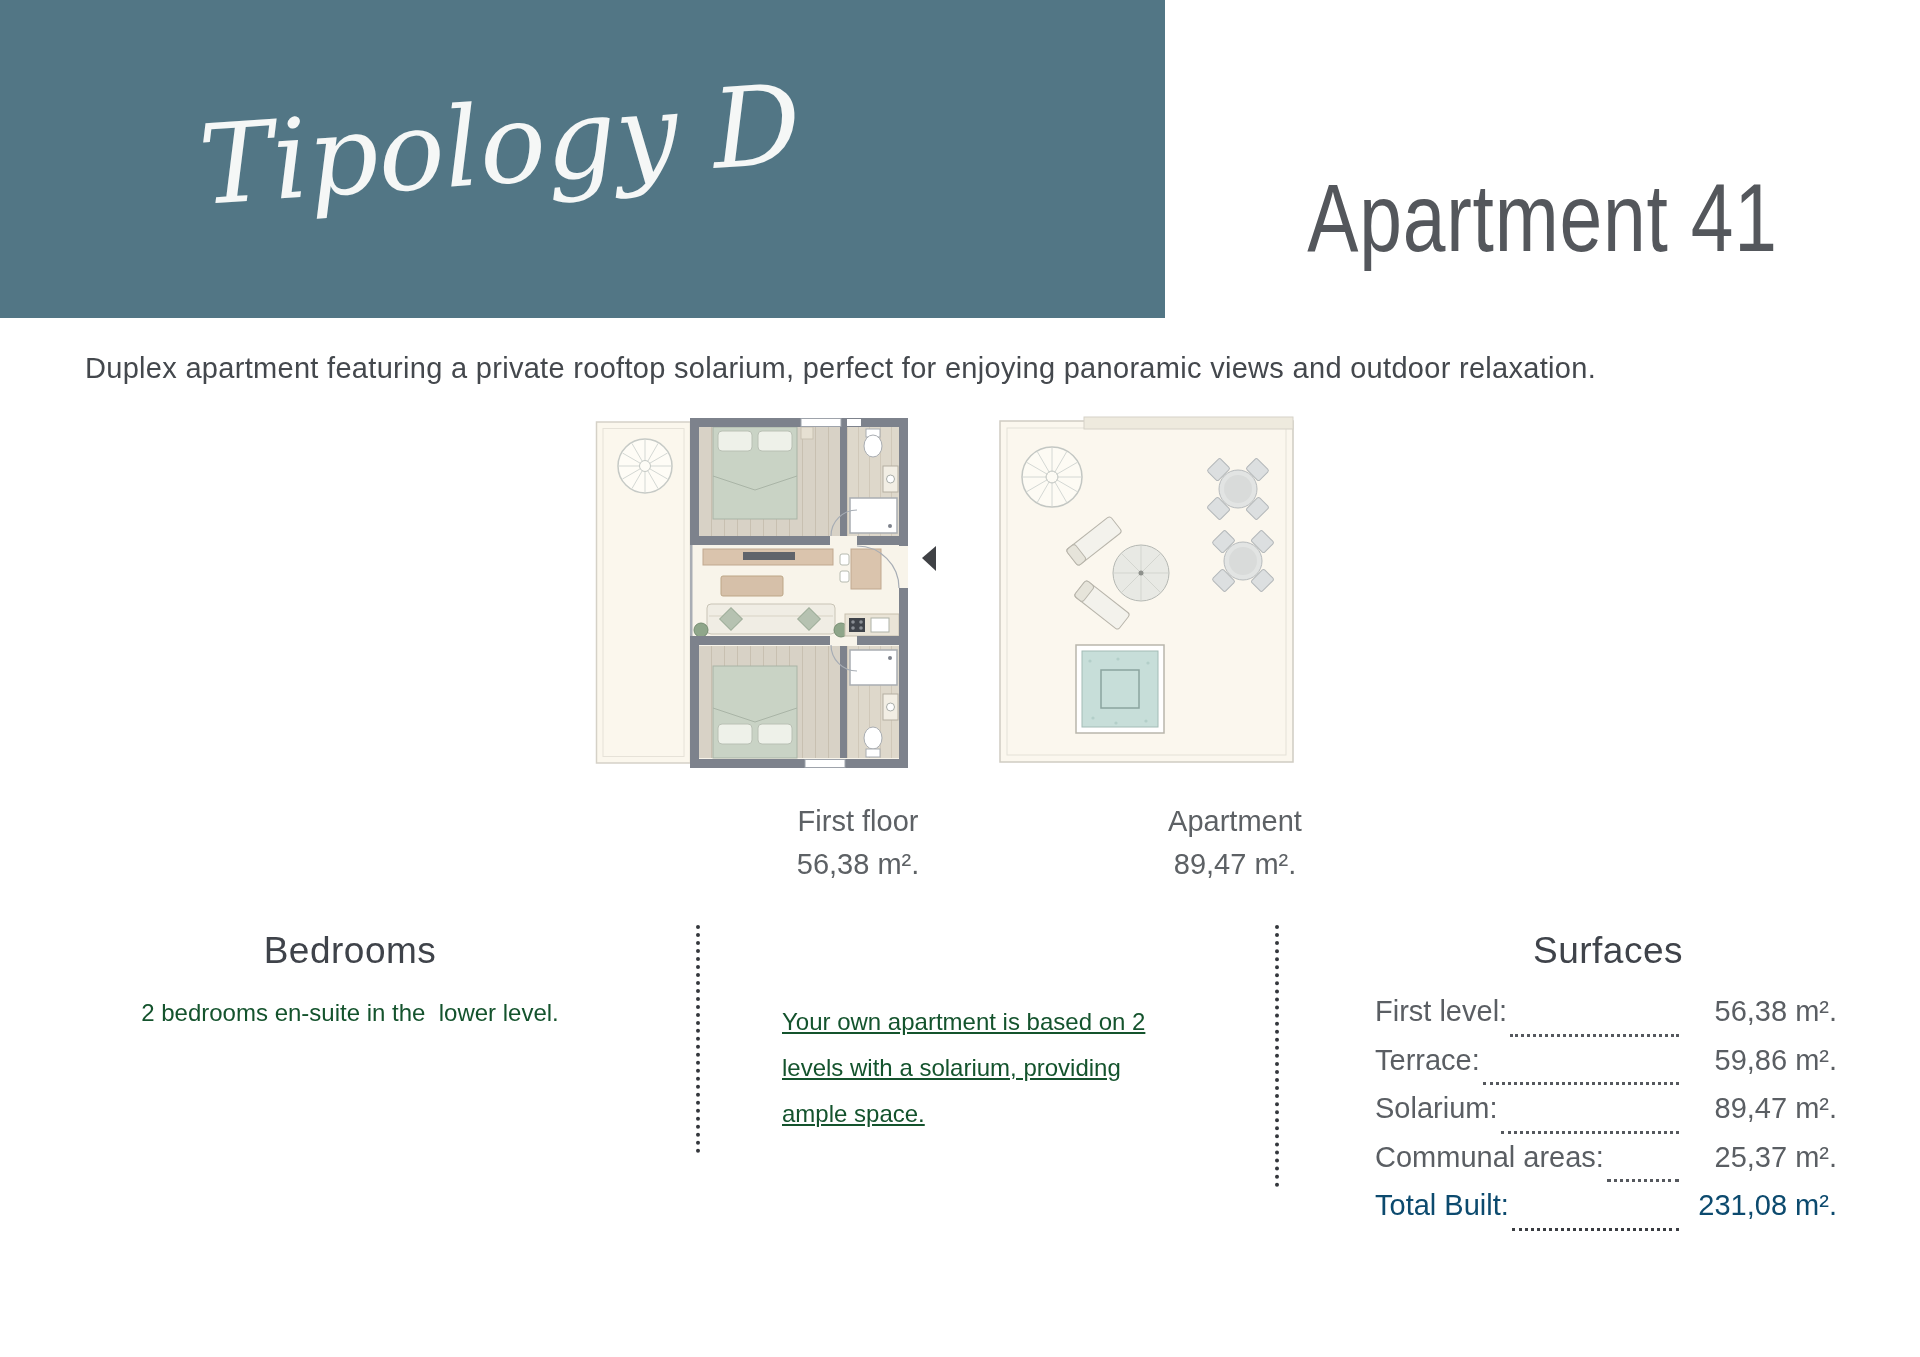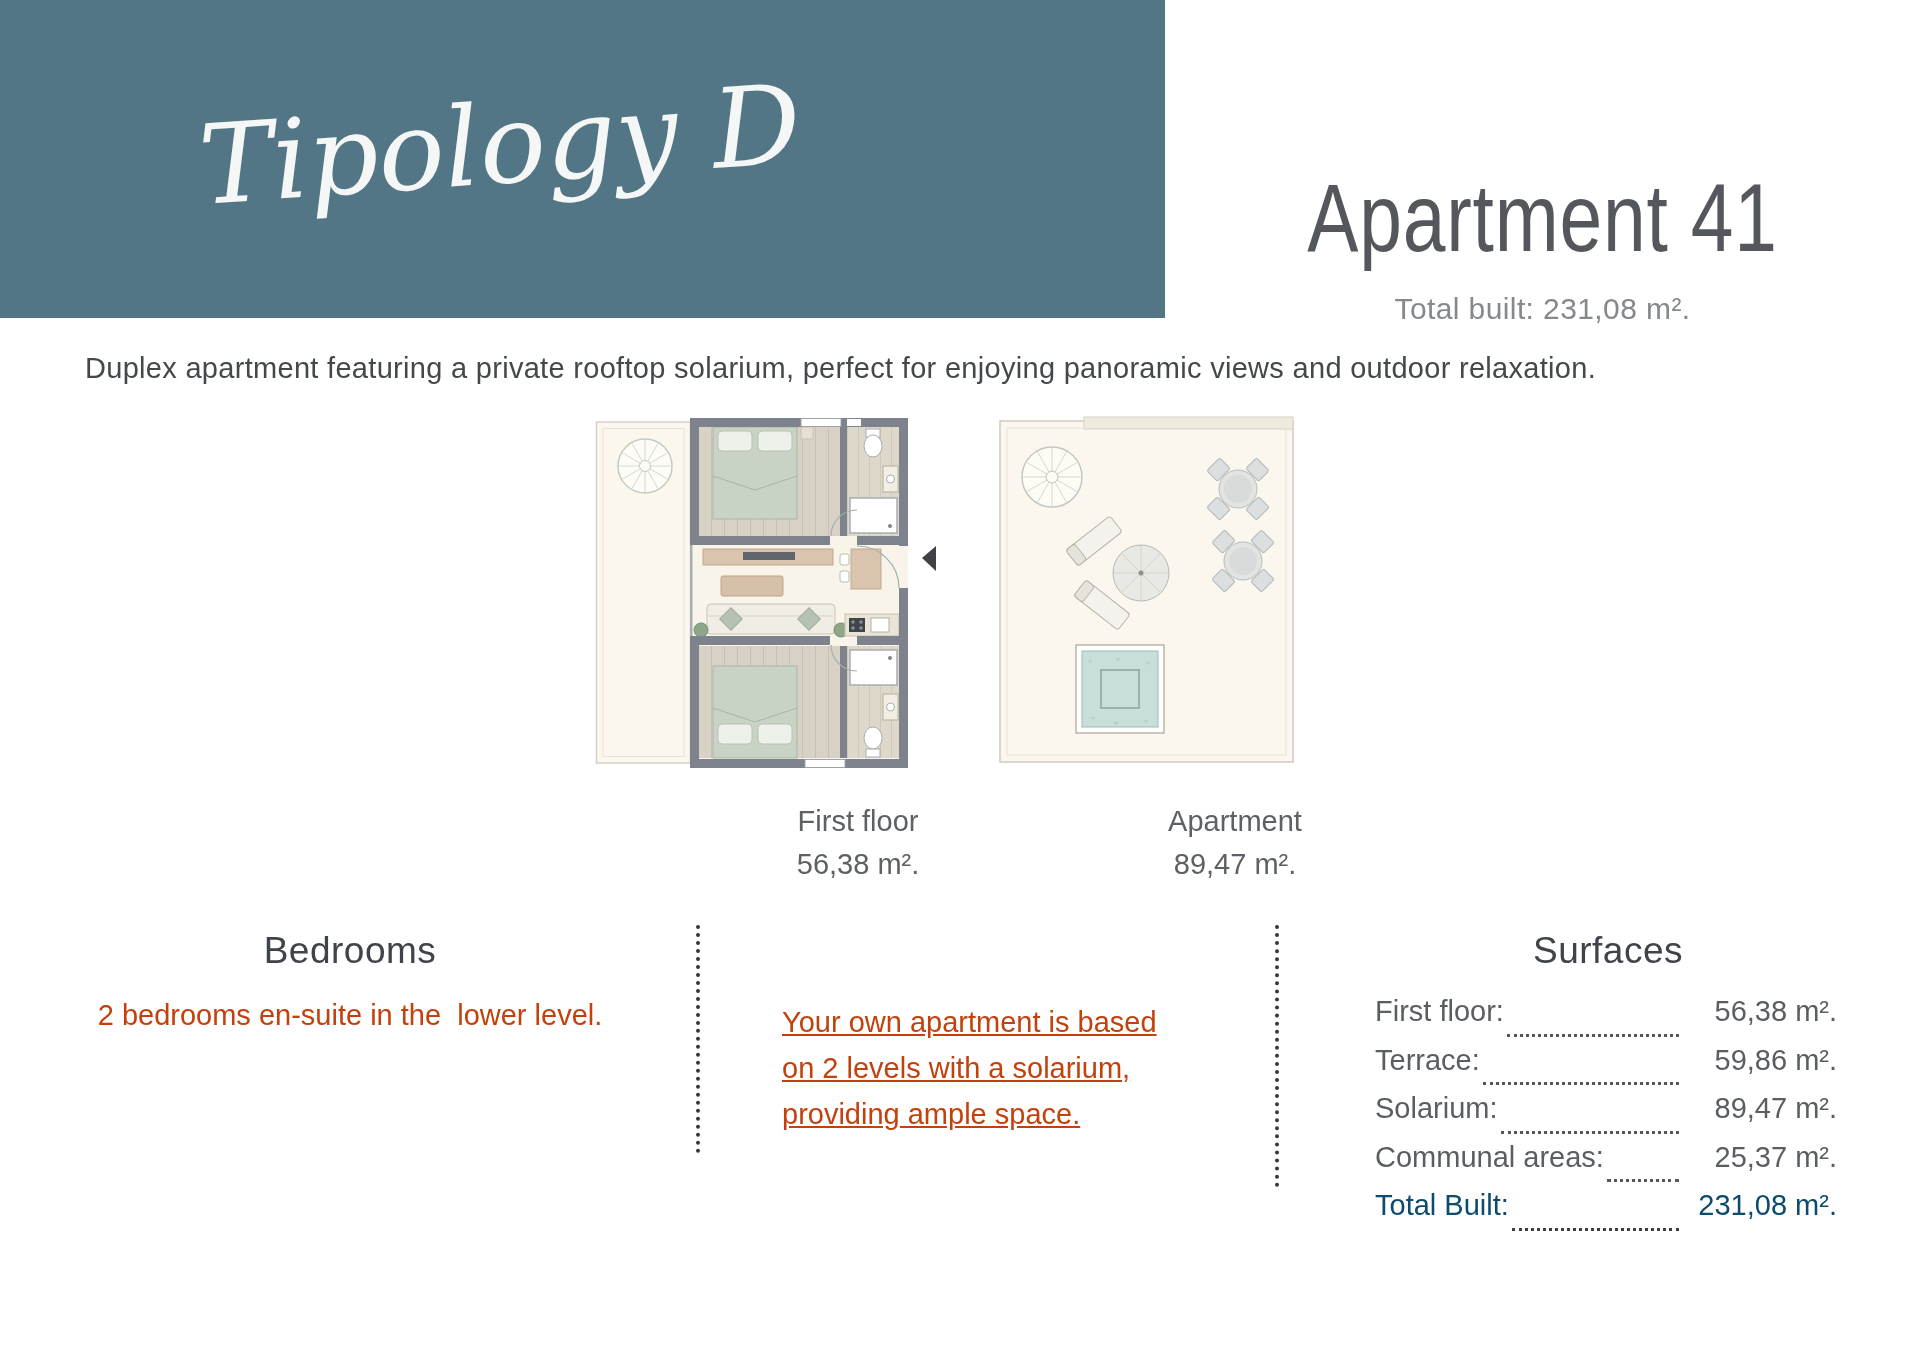--- a/index.html
+++ b/index.html
@@ -28,39 +28,38 @@
   .description{
     position:absolute;left:85px;top:352px;width:1760px;
     font-size:29px;color:#44484d;letter-spacing:0.3px;white-space:nowrap;
   }
   
   .plan{position:absolute;}
   .plan svg{display:block;}
   .plan-label{position:absolute;text-align:center;font-size:29px;color:#5d6165;line-height:43px;}
   
   .col-heading{position:absolute;font-size:37px;color:#3f434a;letter-spacing:0.5px;text-align:center;}
-  .col-body{position:absolute;font-size:29px;color:#c2410c;}
+  .col-body{position:absolute;font-size:24px;color:#14532d;}
   .divider{position:absolute;width:0;border-left:4px dotted #34373c;}
   .surfaces-rows{position:absolute;left:1375px;top:995px;width:462px;}
   .srow{display:flex;align-items:baseline;height:48.5px;font-size:29px;color:#5a5e63;}
   .srow .lbl{flex:none;}
   .srow .dots{flex:1;border-bottom:3px dotted #55585d;margin:0 8px 7px 3px;align-self:flex-end;}
   .srow .val{flex:none;min-width:150px;text-align:right;}
   .srow.total{color:#0c4a6e;}
   .srow.total .dots{border-color:#3a3d42;}
 </style>
 </head>
 <body>
 
 <div class="page">
 
   <div class="teal-block"></div>
   <div class="script-title">Tipology D</div>
   <div class="apt-title">Apartment 41</div>
-  <div class="apt-sub">Total built: 231,08 m².</div>
 
   <div class="description">Duplex apartment featuring a private rooftop solarium, perfect for enjoying panoramic views and outdoor relaxation.</div>
 
   <div class="plan" style="left:595px;top:418px;width:345px;height:350px;">
     <svg width="345" height="350" viewBox="0 0 345 350">
       <defs>
         <pattern id="pl1" width="13" height="20" patternUnits="userSpaceOnUse">
           <rect width="13" height="20" fill="#d8d2c6"></rect>
           <line x1="12.5" y1="0" x2="12.5" y2="20" stroke="#c8c0b1" stroke-width="1"></line>
         </pattern>
@@ -319,21 +318,21 @@
 
   <div class="divider" style="left:696px;top:925px;height:228px;"></div>
 
   <div class="col-body" style="left:782px;top:999px;width:402px;line-height:46px;text-decoration:underline;">Your own apartment is based on 2 levels with a solarium, providing ample space.</div>
 
   <div class="divider" style="left:1275px;top:925px;height:262px;"></div>
 
   <div class="col-heading" style="left:1318px;top:930px;width:580px;">Surfaces</div>
   <div class="surfaces-rows">
     <div class="srow">
-      <span class="lbl">First floor:</span>
+      <span class="lbl">First level:</span>
       <span class="dots"></span>
       <span class="val">56,38 m².</span>
     </div>
     <div class="srow">
       <span class="lbl">Terrace:</span>
       <span class="dots"></span>
       <span class="val">59,86 m².</span>
     </div>
     <div class="srow">
       <span class="lbl">Solarium:</span>

